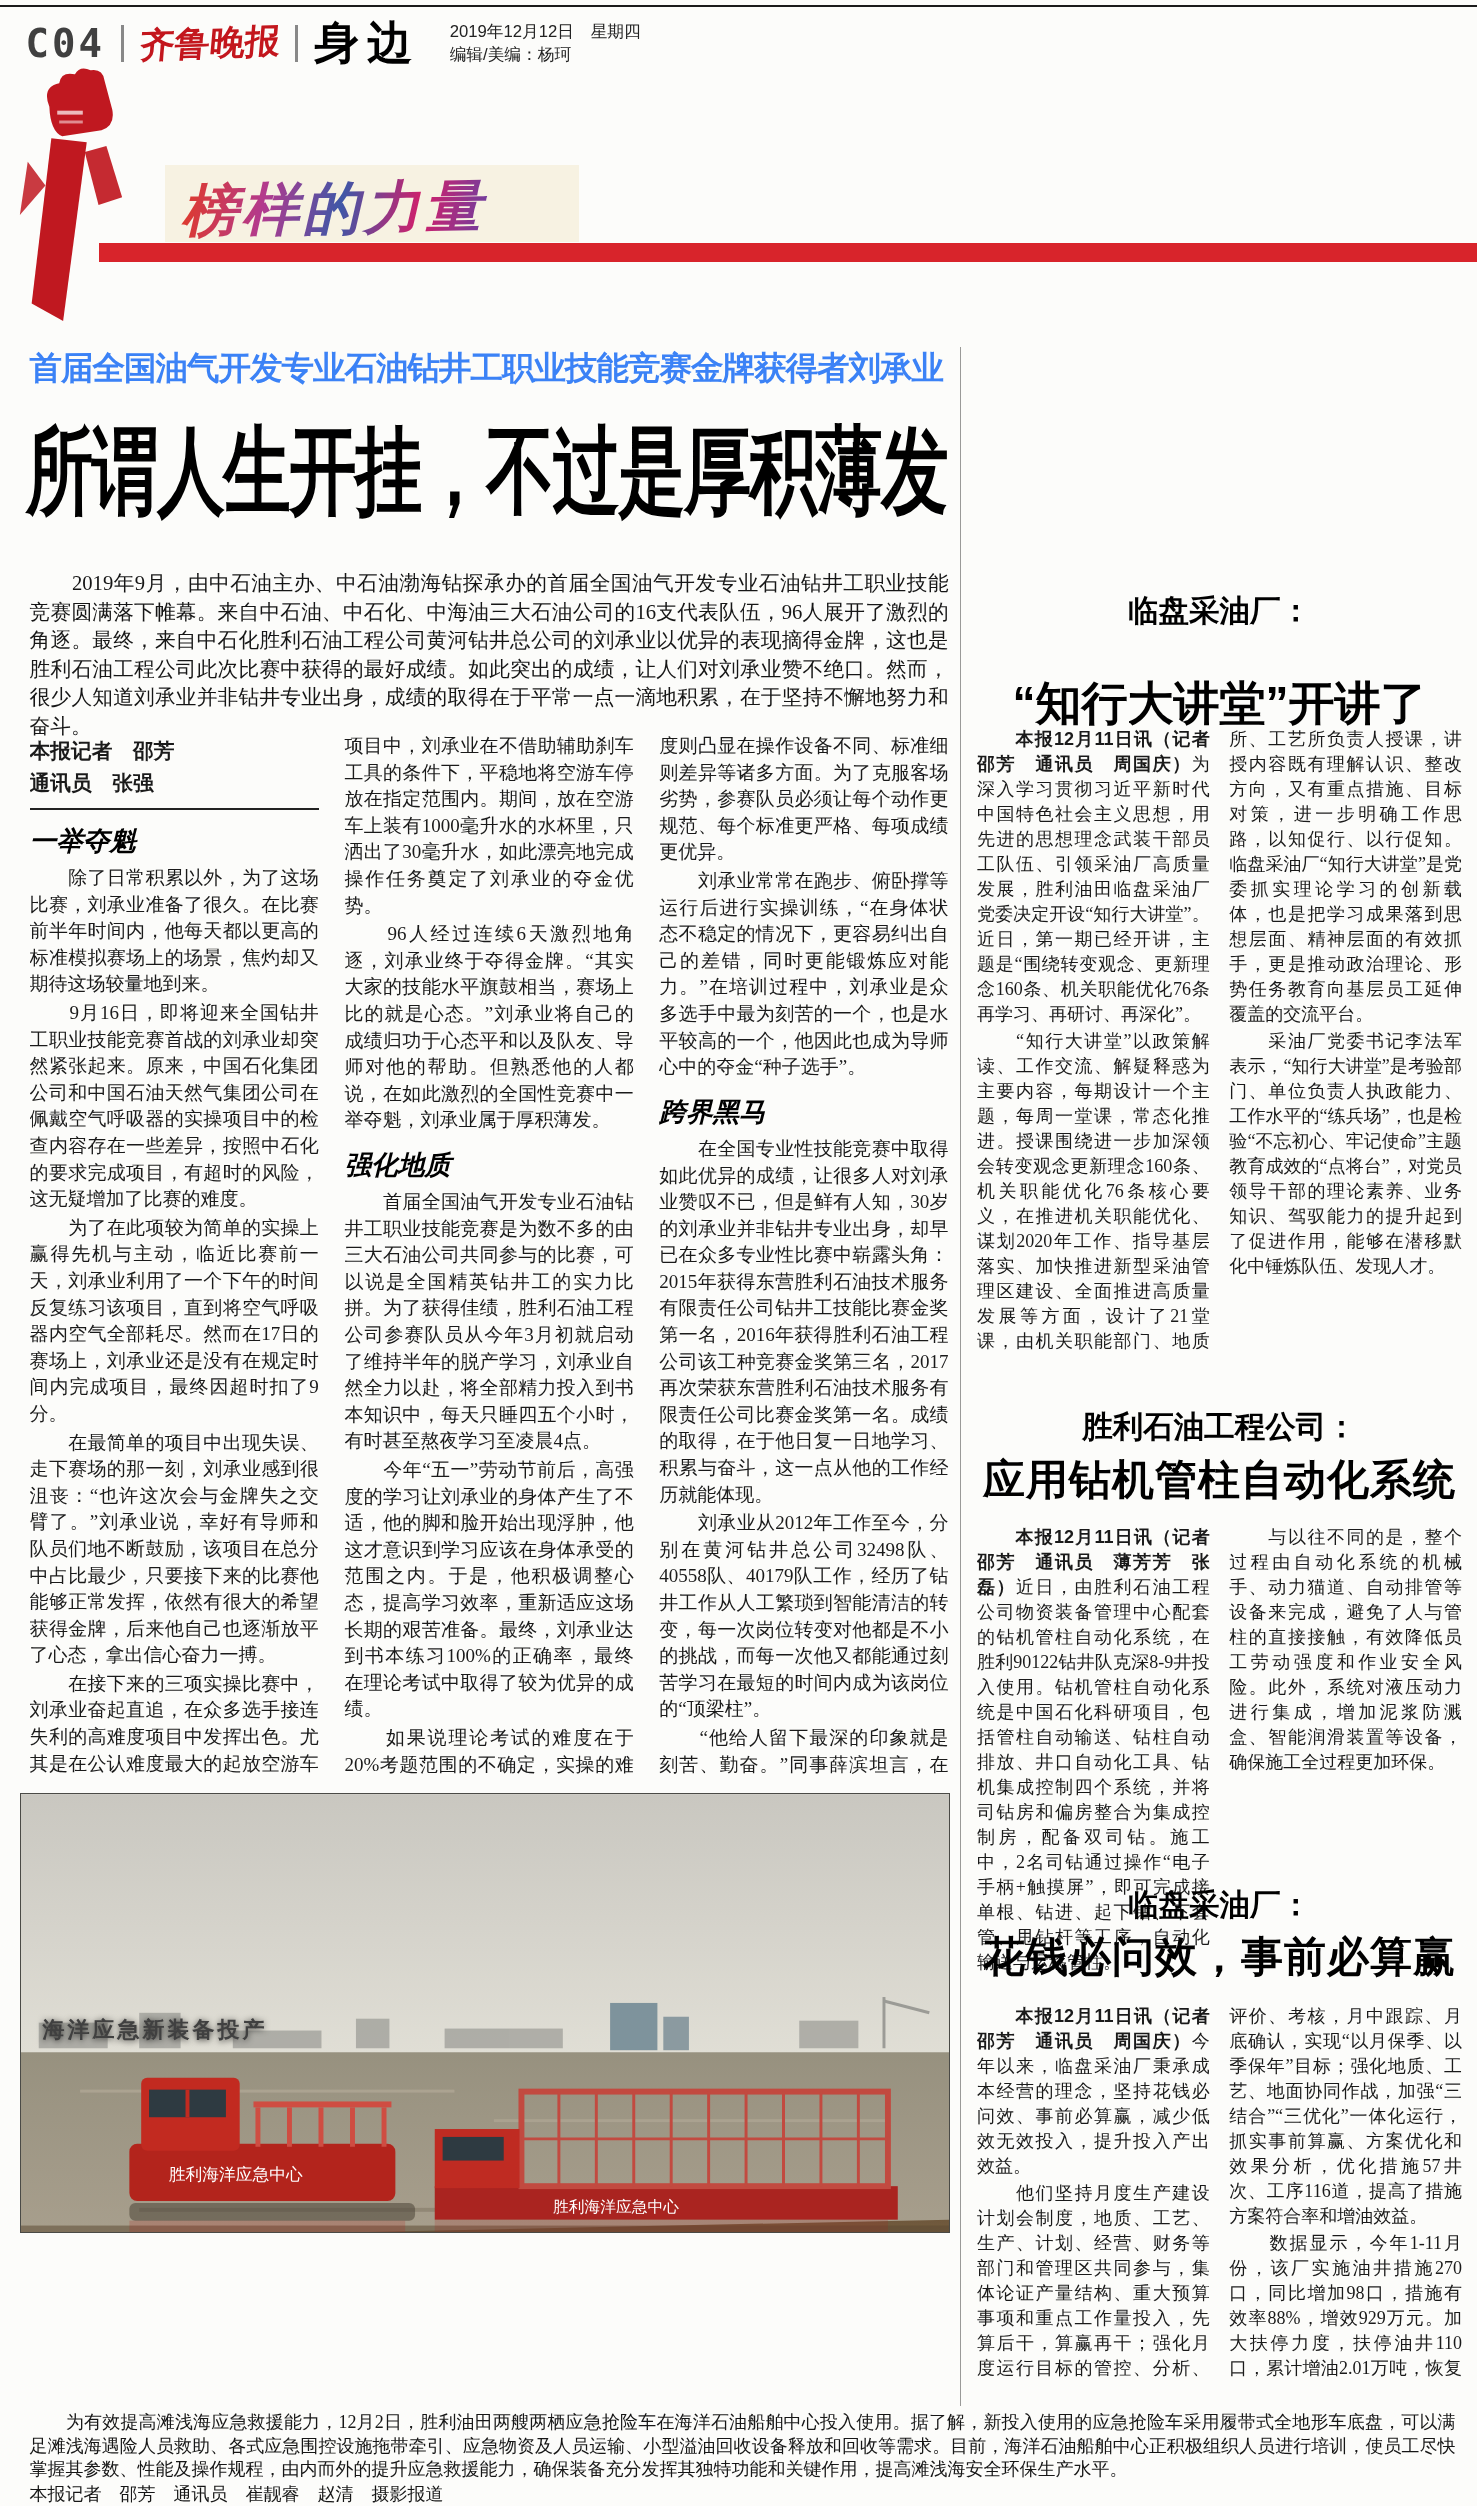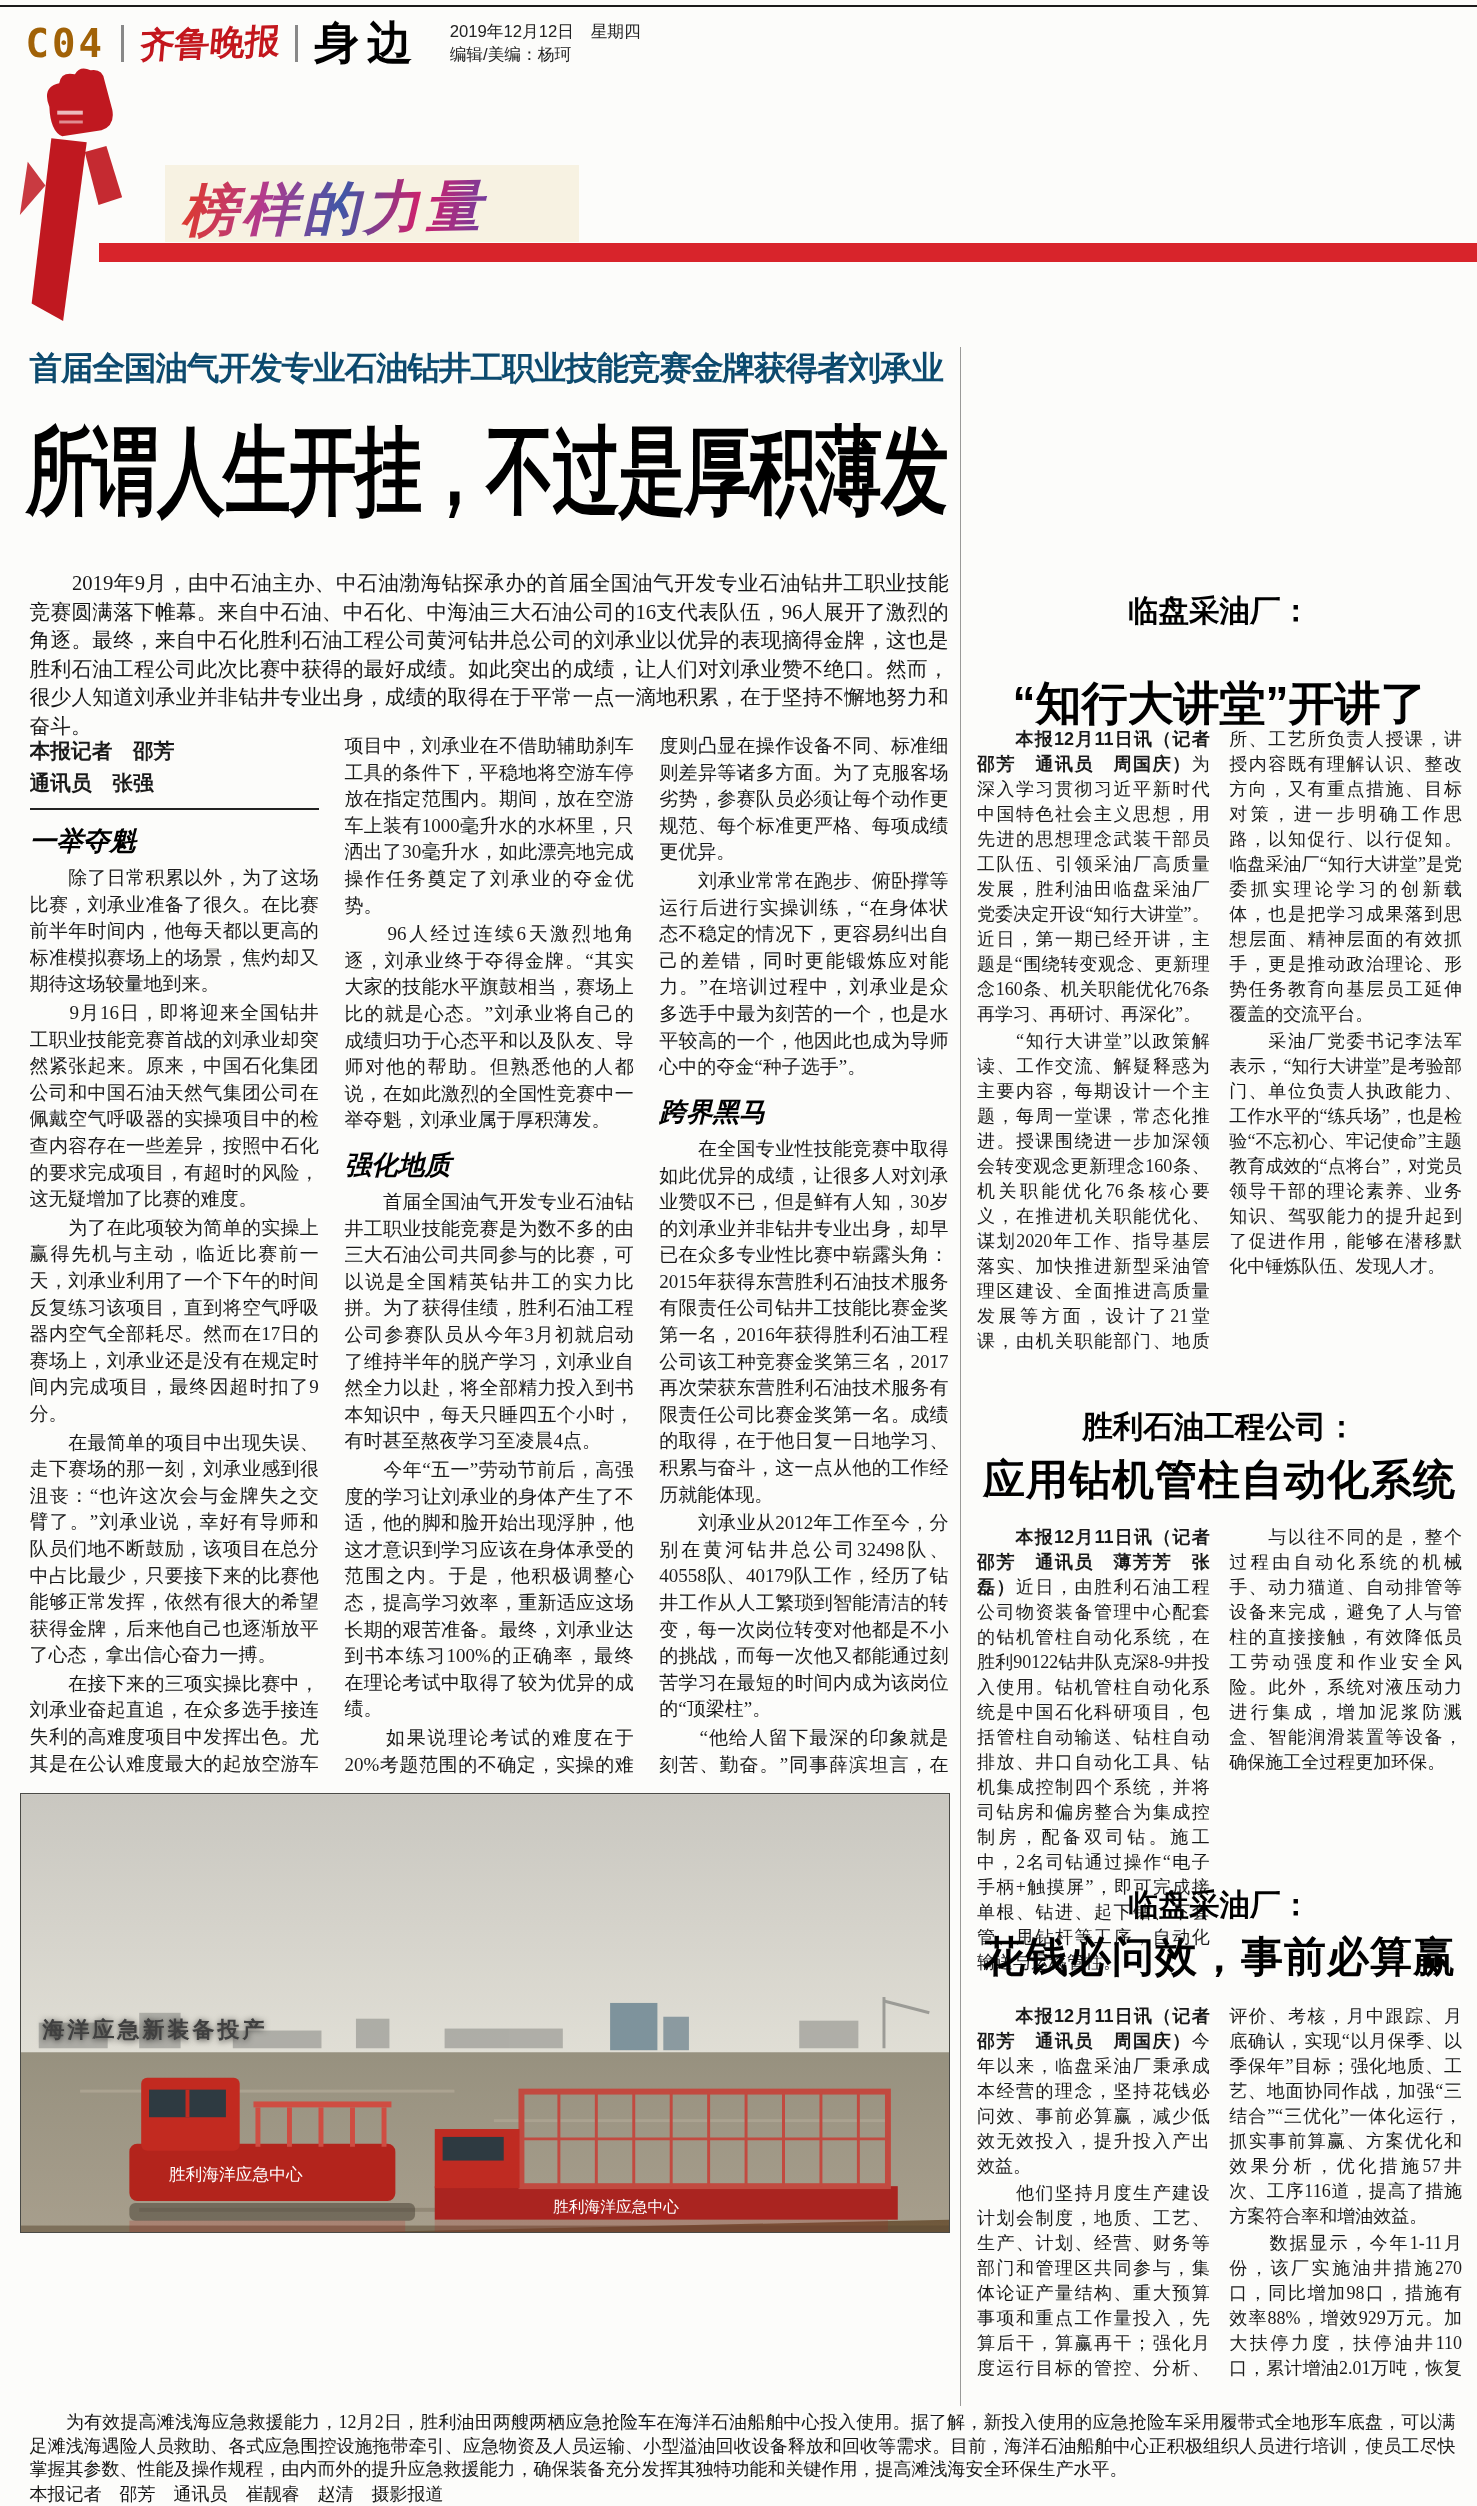--- a/index.html
+++ b/index.html
@@ -4,41 +4,41 @@
 <style>
   html,body{margin:0;padding:0;background:#e9e9e6;}
   .page{position:relative;width:1478px;height:2506px;background:#fcfcfa;overflow:hidden;
         font-family:"Liberation Serif", serif;color:#111;}
   .abs{position:absolute;}
   
   .topline{left:0;top:4.9px;width:1478px;height:2px;background:#1b1b1b;}
   
   .header{left:25.6px;top:15.8px;height:55px;display:flex;align-items:center;}
   .pageno{font-family:"DejaVu Sans Mono", monospace;font-size:39px;font-weight:bold;
-          letter-spacing:3px;color:#a16207;}
+          letter-spacing:3px;color:#404040;}
   .hsep{width:3px;height:37px;background:#888;margin:0 15.8px;}
   .masthead{font-size:35px;font-weight:900;color:#c3161d;
             font-family:"Liberation Serif", serif;transform:skewX(-7deg) rotate(-2deg);}
   .sectname{font-size:45px;font-weight:900;color:#000;letter-spacing:7.9px;
             font-family:Liberation Mono, monospace;}
   .dateblock{margin-left:29.6px;font-family:"Liberation Sans", sans-serif;
              font-size:16.7px;line-height:23.6px;color:#222;}
   
   .fistbox{left:11.8px;top:67px;width:118px;height:286px;}
   .slogan{left:165px;top:167px;padding:3.9px 15.8px;background:#f8f3e3;
           font-family:"Liberation Sans", sans-serif;font-weight:900;font-style:italic;
           font-size:57px;letter-spacing:3.9px;
           background-image:linear-gradient(100deg,#e23a25 5%,#b23a8e 30%,#3f57a7 52%,#d1206b 75%,#6d3fa0 95%);
           -webkit-background-clip:text;background-clip:text;color:transparent;
           text-shadow:none;transform:rotate(-1deg);}
   .sloganbg{left:165px;top:165px;width:414px;height:77px;background:#f7f2e2;}
   .redbar{left:99px;top:243px;width:1379px;height:18.7px;background:#d8242b;}
   
   .kicker{left:29.6px;top:347px;width:926px;font-family:"Liberation Sans", sans-serif;
-          font-size:32.5px;font-weight:700;letter-spacing:-1px;white-space:nowrap;color:#0c4a6e;}
+          font-size:32.5px;font-weight:700;letter-spacing:-1px;white-space:nowrap;color:#3b82f6;}
   .mtitle{left:25.6px;top:408px;font-family:"Liberation Sans", sans-serif;
           font-size:96px;font-weight:900;letter-spacing:-2px;white-space:nowrap;
           transform:scaleX(.70);transform-origin:left top;color:#000;}
   
   .lead{left:29.6px;top:569px;width:919px;font-size:20.7px;line-height:28.6px;
         text-align:justify;color:#161616;}
   .vrule{left:960px;top:347px;width:1px;height:2059px;background:#9a9a98;}
   .maincols{left:29.6px;top:733px;width:919px;height:1060px;
             column-count:3;column-gap:25.6px;column-fill:auto;overflow:hidden;
             font-size:19px;line-height:26.6px;text-align:justify;color:#1a1a1a;}

